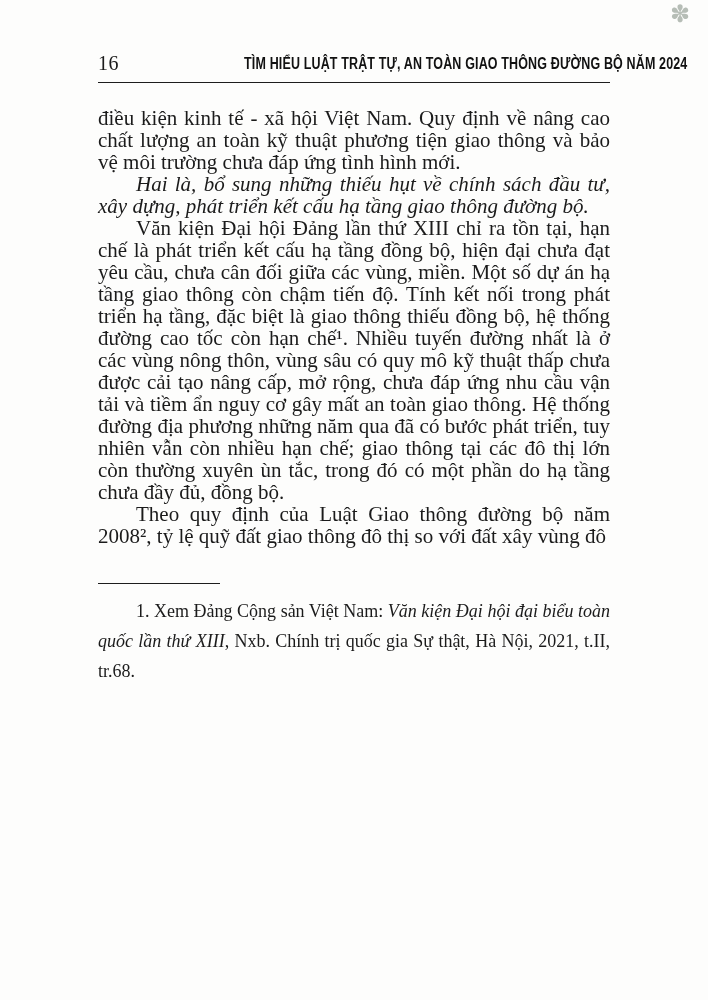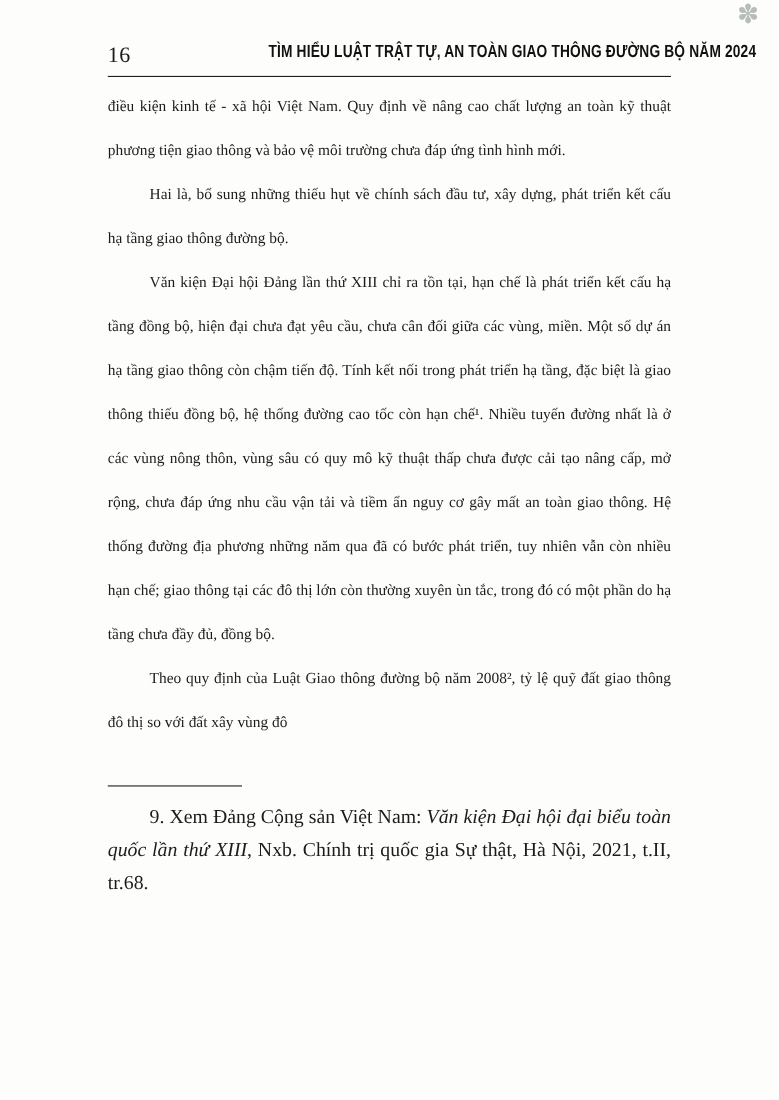--- a/index.html
+++ b/index.html
@@ -28,22 +28,22 @@
     right: 18px;
     font-size: 24px;
     line-height: 1;
     color: #b6bdb6;
     user-select: none;
   }
   
   .header {
     display: flex;
     justify-content: space-between;
-    align-items: flex-start;
-    padding-top: 39px;
+    align-items: center;
+    padding-top: 52px;
   }
   .pagenum {
     font-family: "Liberation Serif", serif;
     font-size: 20px;
     letter-spacing: 0.5px;
   }
   .htitle {
     font-family: "Liberation Sans", sans-serif;
     font-weight: bold;
     font-size: 16px;
@@ -53,32 +53,32 @@
     letter-spacing: 0.2px;
     color: #111;
   }
   .hrule {
     border: none;
     border-top: 1.8px solid #1d1d1d;
     margin: 7px 0 0 0;
   }
   
   .bodytext {
-    margin-top: 8px;
+    margin-top: 24px;
     font-family: "Liberation Serif", serif;
-    font-size: 14px;
-    line-height: 40px;
+    font-size: 21px;
+    line-height: 22px;
     text-align: justify;
   }
   .bodytext p {
     margin: 0;
     text-indent: 38px;
   }
   .bodytext p.noindent { text-indent: 0; }
-  .bodytext p.italic { }
+  .bodytext p.italic { font-style: italic; }
   
   .fnrule {
     border: none;
     border-top: 1.6px solid #1d1d1d;
     width: 122px;
     margin: 36px 0 0 0;
   }
   .footnotes {
     margin-top: 12px;
     font-family: "Liberation Serif", serif;
@@ -110,17 +110,17 @@
     <div class="bodytext">
       <p class="noindent">điều kiện kinh tế - xã hội Việt Nam. Quy định về nâng cao chất lượng an toàn kỹ thuật phương tiện giao thông và bảo vệ môi trường chưa đáp ứng tình hình mới.</p>
       <p class="italic">Hai là, bổ sung những thiếu hụt về chính sách đầu tư, xây dựng, phát triển kết cấu hạ tầng giao thông đường bộ.</p>
       <p>Văn kiện Đại hội Đảng lần thứ XIII chỉ ra tồn tại, hạn chế là phát triển kết cấu hạ tầng đồng bộ, hiện đại chưa đạt yêu cầu, chưa cân đối giữa các vùng, miền. Một số dự án hạ tầng giao thông còn chậm tiến độ. Tính kết nối trong phát triển hạ tầng, đặc biệt là giao thông thiếu đồng bộ, hệ thống đường cao tốc còn hạn chế¹. Nhiều tuyến đường nhất là ở các vùng nông thôn, vùng sâu có quy mô kỹ thuật thấp chưa được cải tạo nâng cấp, mở rộng, chưa đáp ứng nhu cầu vận tải và tiềm ẩn nguy cơ gây mất an toàn giao thông. Hệ thống đường địa phương những năm qua đã có bước phát triển, tuy nhiên vẫn còn nhiều hạn chế; giao thông tại các đô thị lớn còn thường xuyên ùn tắc, trong đó có một phần do hạ tầng chưa đầy đủ, đồng bộ.</p>
       <p>Theo quy định của Luật Giao thông đường bộ năm 2008², tỷ lệ quỹ đất giao thông đô thị so với đất xây vùng đô</p>
     </div>
 
     <hr class="fnrule">
 
     <div class="footnotes">
-      <p><span>9. Xem Đảng Cộng sản Việt Nam: </span><span class="cite">Văn kiện Đại hội đại biểu toàn quốc lần thứ XIII</span><span>, Nxb. Chính trị quốc gia Sự thật, Hà Nội, 2021, t.II, tr.68.</span></p>
+      <p><span>1. Xem Đảng Cộng sản Việt Nam: </span><span class="cite">Văn kiện Đại hội đại biểu toàn quốc lần thứ XIII</span><span>, Nxb. Chính trị quốc gia Sự thật, Hà Nội, 2021, t.II, tr.68.</span></p>
     </div>
 
   </div>
 </div>
 
 </body></html>

